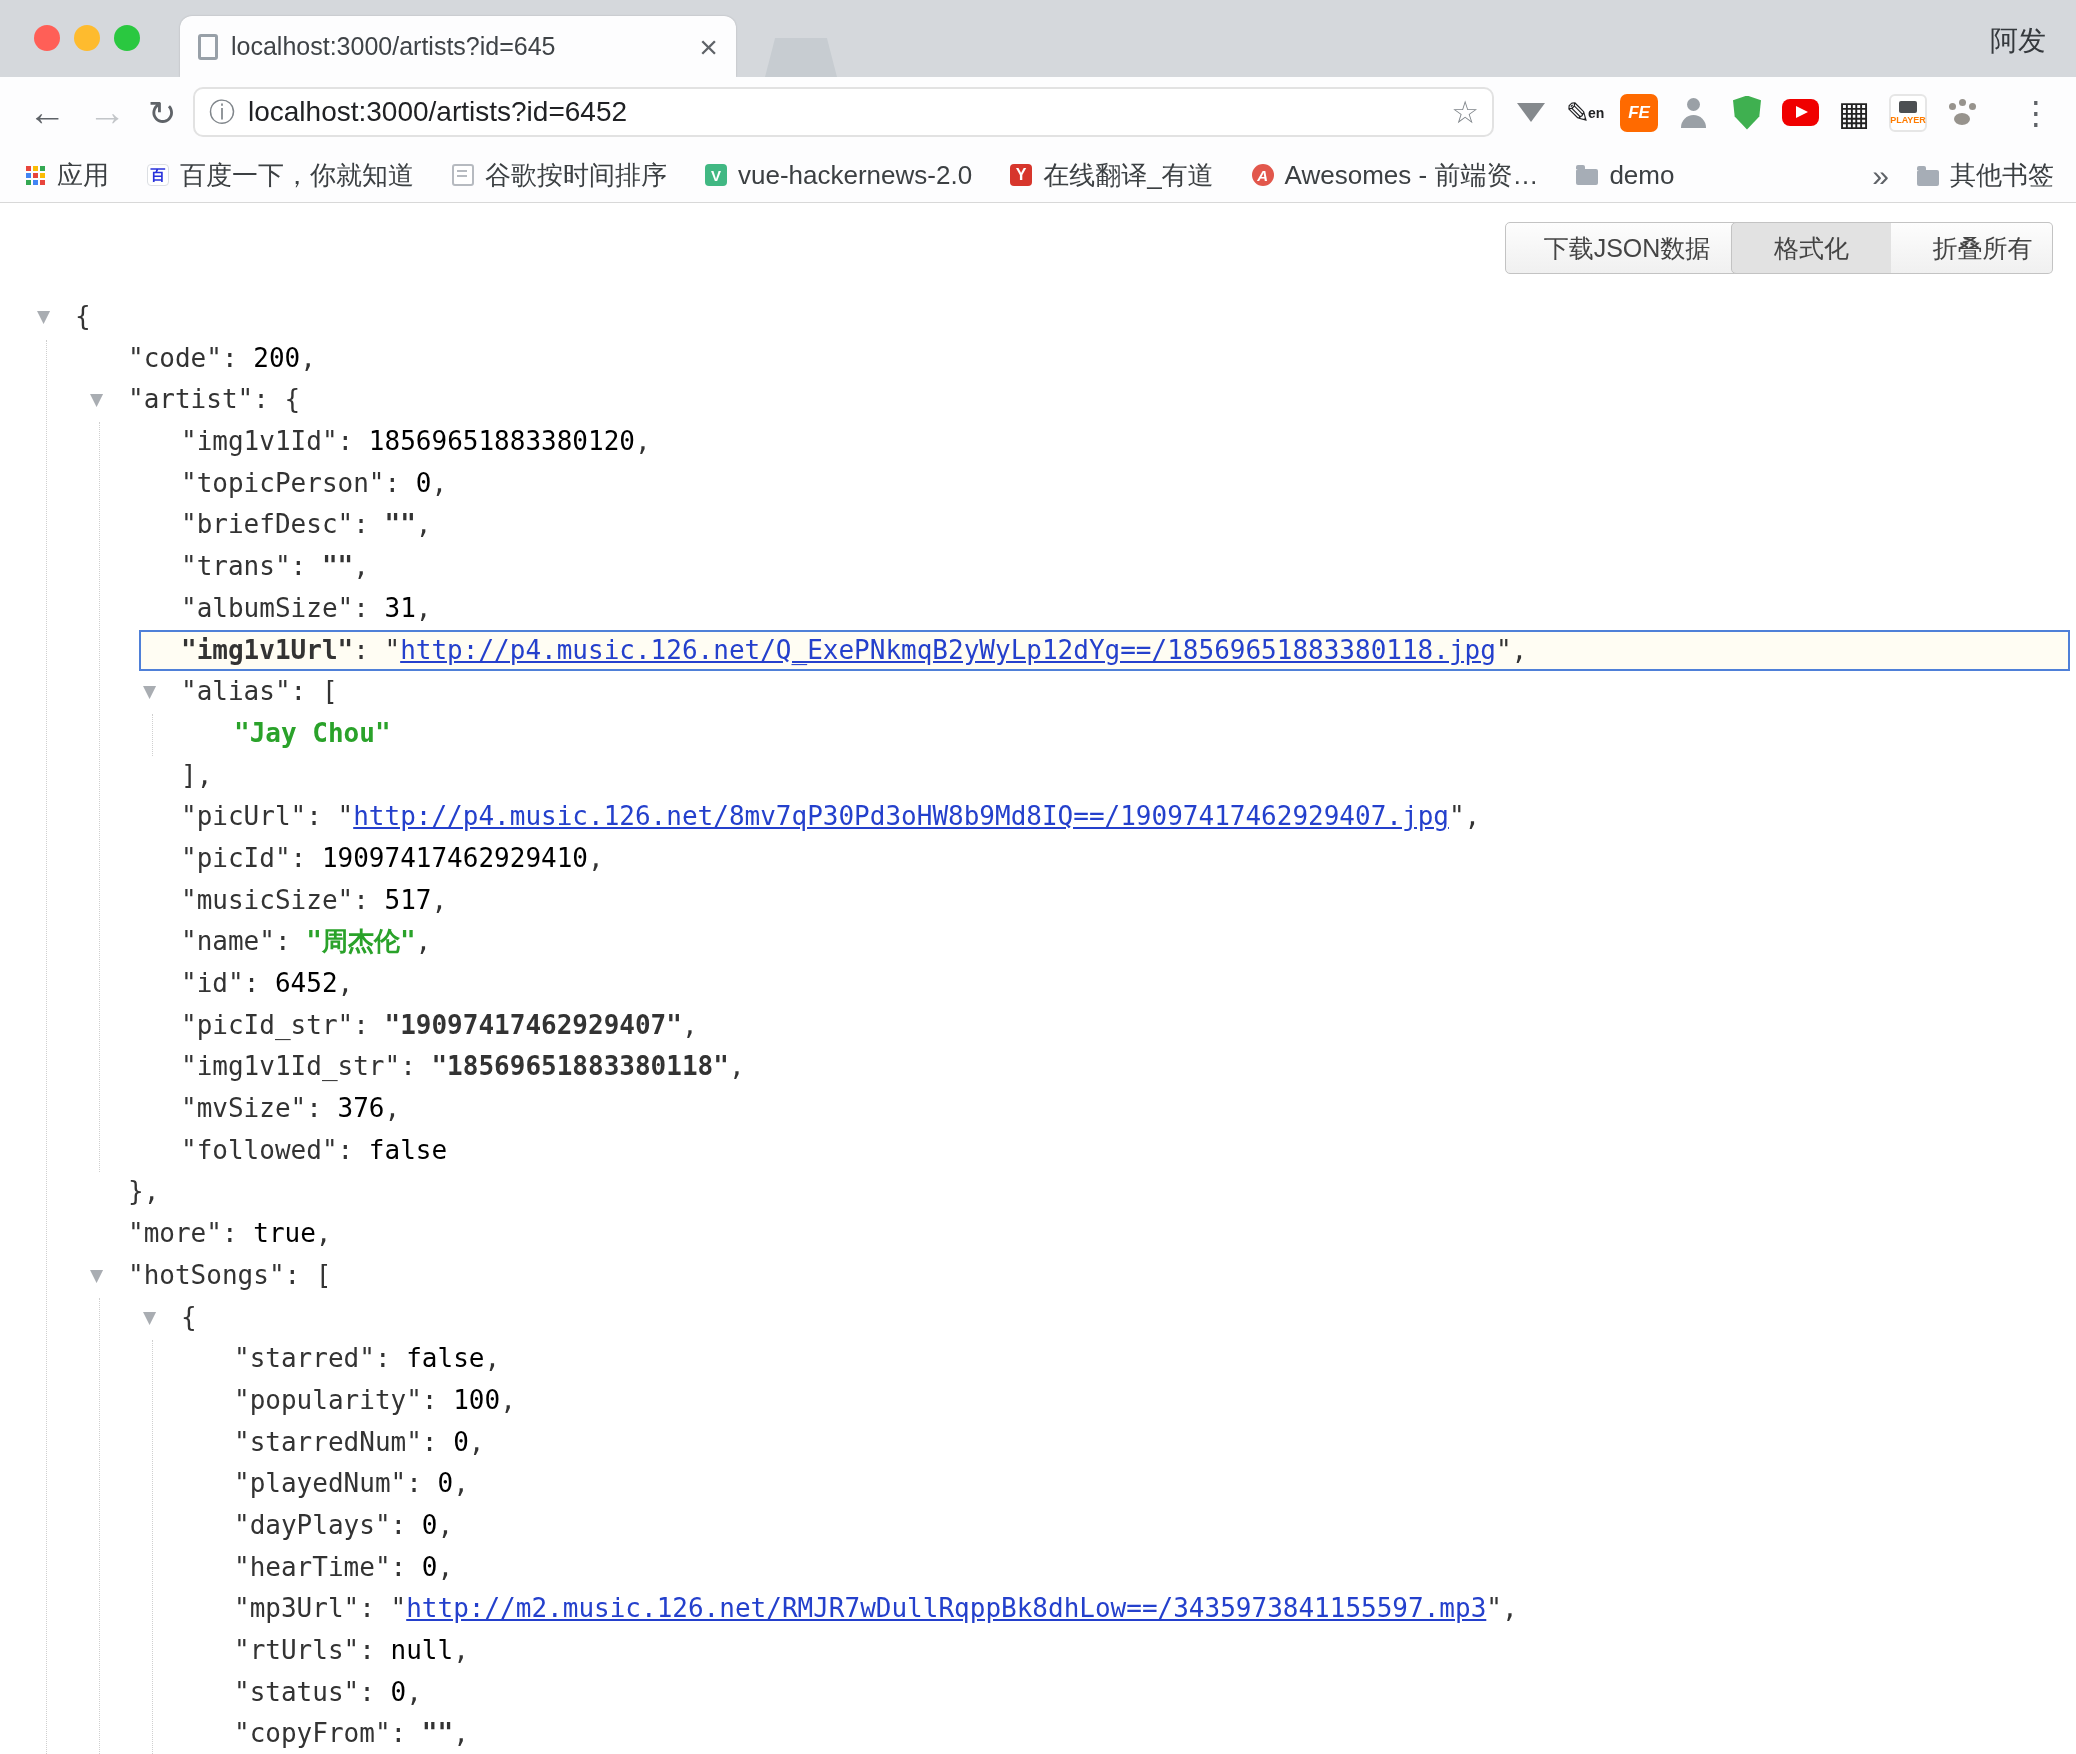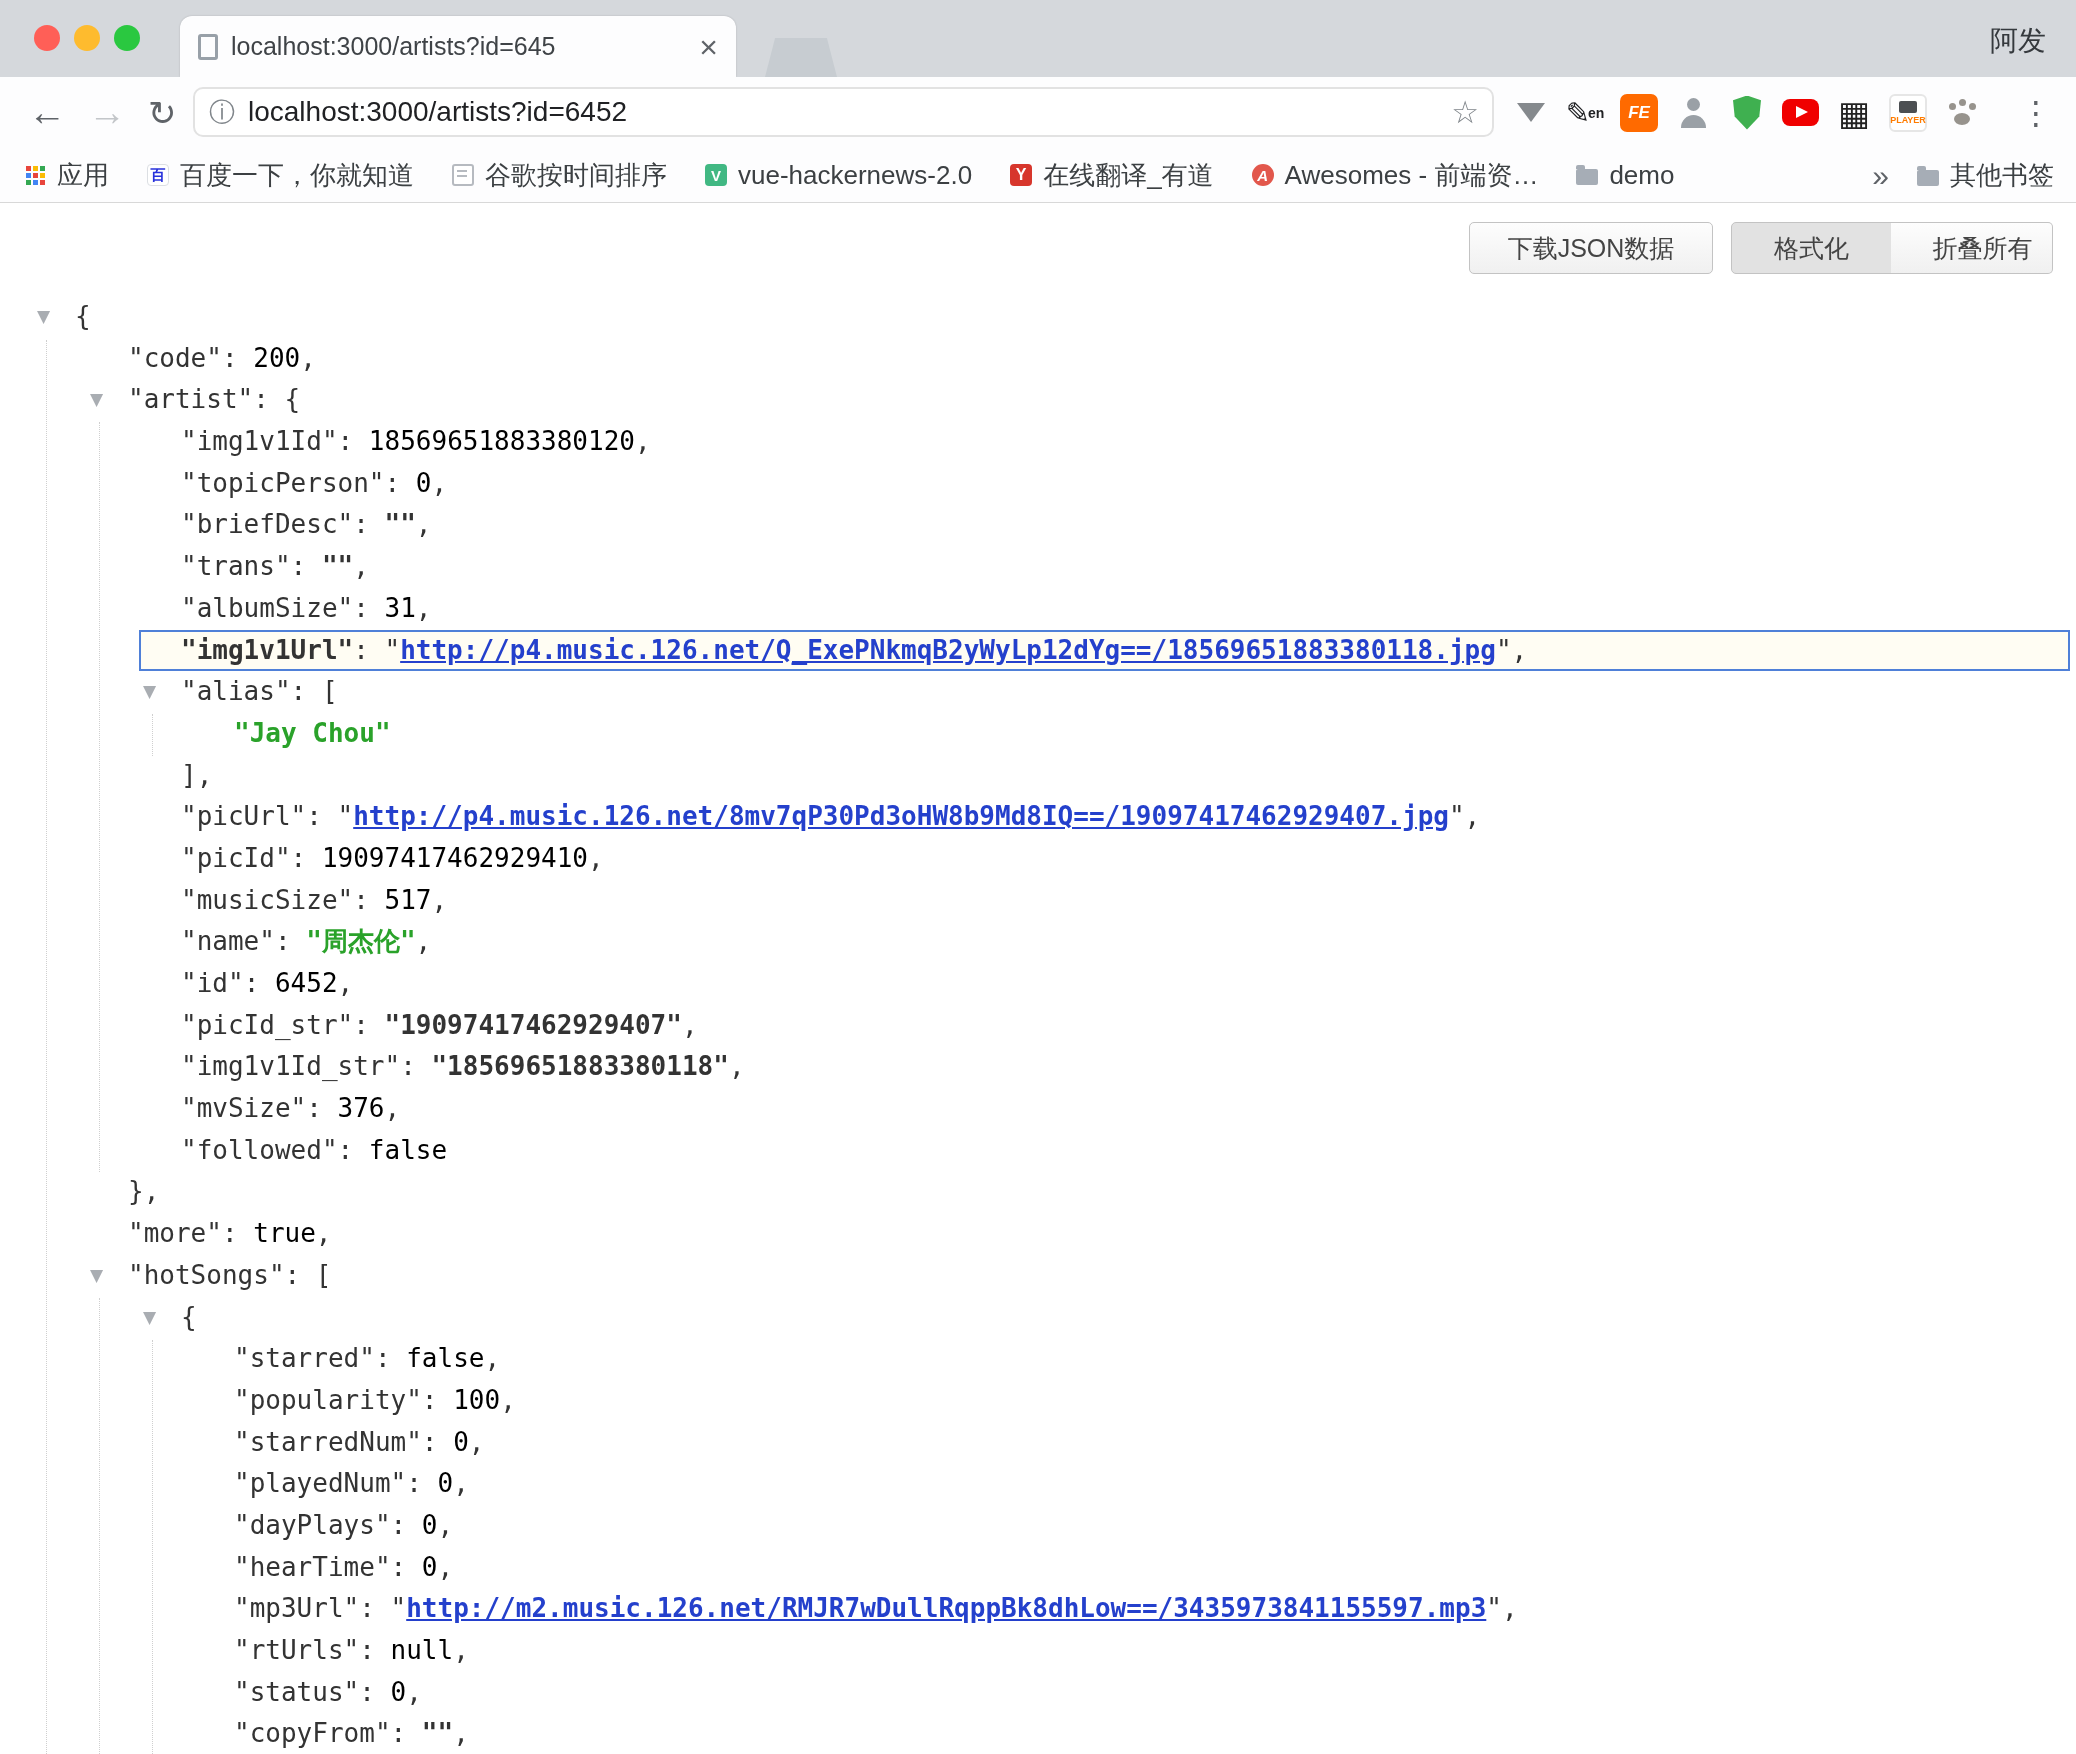--- a/index.html
+++ b/index.html
@@ -98,21 +98,21 @@
   .bm-overflow { font-size:30px; color:#5f6368; margin-right:28px; cursor:pointer; }
   .bm-overflow::before { content:"»"; }
 
   
   .content { position:absolute; left:0; top:204px; width:100%; bottom:0; background:#fff; }
   .btn {
     position:absolute; top:18px; height:52px; border:1px solid #c3c3c3;
     background:linear-gradient(#fdfdfd,#f0f0f0); font-size:25px; color:#444;
     display:flex; align-items:center; justify-content:center; cursor:pointer;
   }
-  .btn-download { left:1469px; width:244px; border-radius:5px; }
+  .btn-download { left:1505px; width:244px; border-radius:5px; }
   .btn-format   { left:1731px; width:161px; border-radius:5px 0 0 5px; background:#e2e2e2; }
   .btn-collapse { left:1891px; width:162px; border-radius:0 5px 5px 0; border-left:none;padding-left:22px; }
 
   
   .guide { position:absolute; width:0; border-left:1px dotted #cfcfcf; }
   .g1 { left:46px;  top:136px;  height:1414px; }
   .g2 { left:99px;  top:218px;  height:750px;  }
   .g3 { left:152px; top:510px;  height:42px;   }
   .g4 { left:99px;  top:1094px; height:456px;  }
   .g5 { left:152px; top:1136px; height:414px;  }
@@ -127,21 +127,21 @@
     border:2px solid #4f80d8; background:#fffdf3; line-height:37.7px;
   }
   .tri { position:absolute; top:0; font-size:17px; color:#a9adb2; line-height:41.7px; cursor:pointer; font-family:"DejaVu Sans",sans-serif; }
   .tri::before { content:"▼"; }
   .tk-k  { color:#333; }
   .tk-kb { color:#333; font-weight:bold; }
   .tk-p  { color:#333; }
   .tk-n  { color:#000000; font-weight:normal; }
   .tk-s  { color:#2aa22a; font-weight:bold; }
   .tk-sd { color:#333;    font-weight:bold; }
-  .tk-l  { color:#2440cc; font-weight:bold; text-decoration:underline; cursor:pointer; }
+  .tk-l  { color:#2440cc; font-weight:normal; text-decoration:underline; cursor:pointer; }
 </style>
 </head>
 <body>
 
 <div class="tabstrip">
   <span class="tl tl-red"></span>
   <span class="tl tl-yellow"></span>
   <span class="tl tl-green"></span>
   <div class="tab">
     <span class="tab-favicon"></span>

